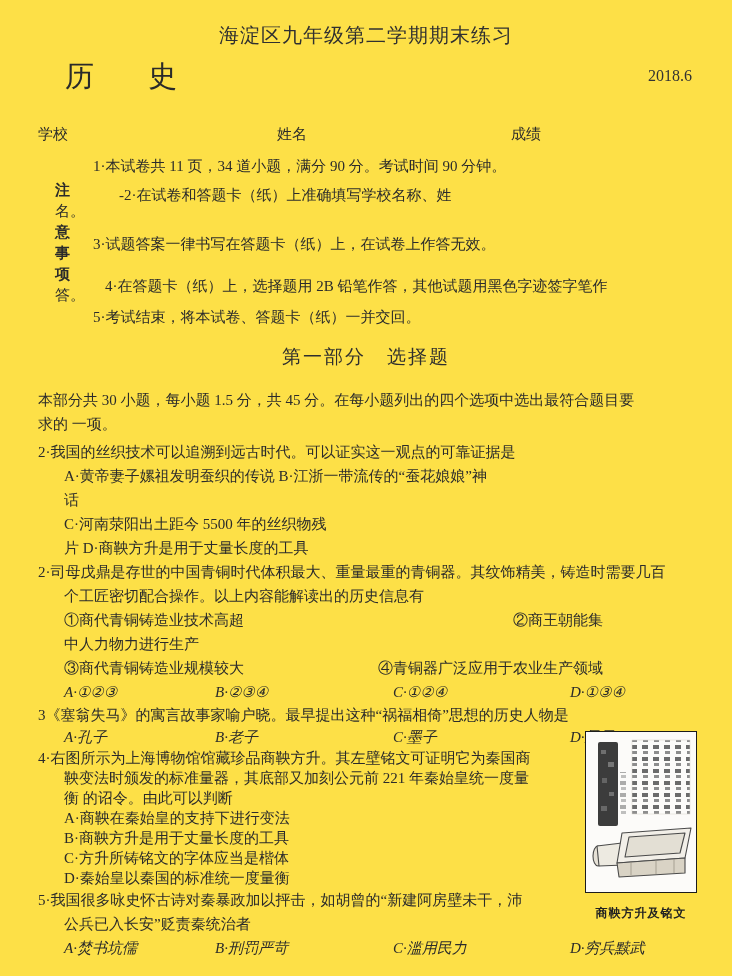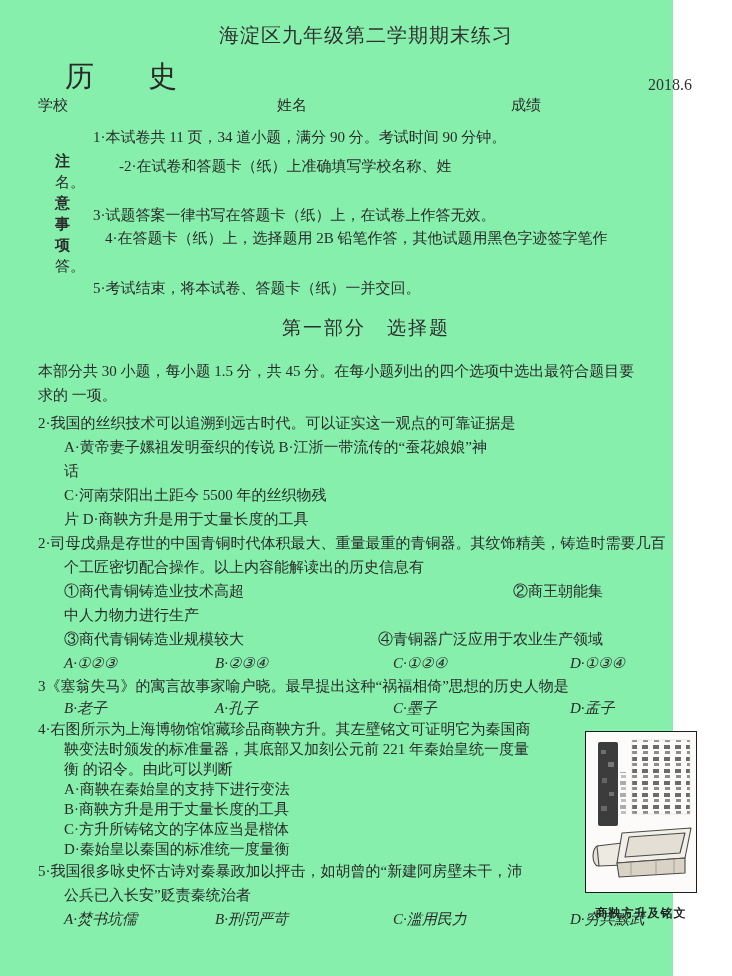--- a/index.html
+++ b/index.html
@@ -2,45 +2,45 @@
 <html><head>
 <meta charset="utf-8">
 <style>
   html,body{margin:0;padding:0;background:#ffffff;}
   body{
     width:732px;height:976px;overflow:hidden;
     font-family:"Liberation Serif","DejaVu Serif",serif;
     color:#2b2b2b;
     -webkit-font-smoothing:antialiased;
   }
-  .page{position:relative;width:673px;height:976px;background:#86efac;}
+  .page{position:relative;width:732px;height:976px;background:#fde047;}
   .content{position:relative;padding:22px 38px 0 38px;width:656px;}
 
   
   .exam-title{font-size:20px;line-height:26px;text-align:center;letter-spacing:1px;color:#303030;}
   .subject-row{position:relative;margin-top:8px;height:40px;}
   .subject-char{font-size:29px;line-height:40px;color:#2a2a2a;margin:0 27px;}
-  .exam-date{position:absolute;right:2px;bottom:2px;font-size:16px;color:#333;}
-
-  
-  .fields-row{position:relative;height:20px;font-size:15px;}
+  .exam-date{position:absolute;right:2px;bottom:11px;font-size:16px;color:#333;}
+
+  
+  .fields-row{position:relative;margin-top:29px;height:20px;font-size:15px;}
   .fields-row span{position:absolute;top:0;}
   .f-school{left:0;}
   .f-name{left:239px;}
   .f-score{left:473px;}
 
   
   .notes{position:relative;margin-top:11px;height:170px;font-size:15px;line-height:20px;}
   .notes-side{position:absolute;left:17px;top:24px;width:36px;line-height:21px;}
   .notes-side .b{font-weight:bold;}
   .note-item{position:absolute;left:55px;white-space:nowrap;}
   .ni-1{top:0;}
   .ni-2{top:29px;left:81px;}
   .ni-3{top:78px;}
-  .ni-4{top:101px;left:67px;}
+  .ni-4{top:120px;left:67px;}
   .ni-5{top:151px;}
 
   
   .part-heading{margin-top:18px;font-size:19px;line-height:26px;text-align:center;letter-spacing:2px;color:#2e2e2e;}
   .part-intro{margin-top:18px;font-size:15px;line-height:24px;}
 
   
   .questions{margin-top:4px;font-size:15px;}
   .q{position:relative;}
   .q1 .ln{line-height:24px;}
@@ -127,22 +127,22 @@
           <span>A·①②③</span>
           <span>B·②③④</span>
           <span>C·①②④</span>
           <span>D·①③④</span>
         </div>
       </div>
 
       <div class="q q3">
         <div class="ln">3《塞翁失马》的寓言故事家喻户晓。最早提出这种“祸福相倚”思想的历史人物是</div>
         <div class="ln optrow">
+          <span>A·孔子</span>
           <span>B·老子</span>
-          <span>A·孔子</span>
           <span>C·墨子</span>
           <span>D·孟子</span>
         </div>
       </div>
 
       <div class="q q4">
         <div class="ln">4·右图所示为上海博物馆馆藏珍品商鞅方升。其左壁铭文可证明它为秦国商</div>
         <div class="ln ind">鞅变法时颁发的标准量器，其底部又加刻公元前 221 年秦始皇统一度量</div>
         <div class="ln ind">衡 的诏令。由此可以判断</div>
         <div class="ln ind">A·商鞅在秦始皇的支持下进行变法</div>

